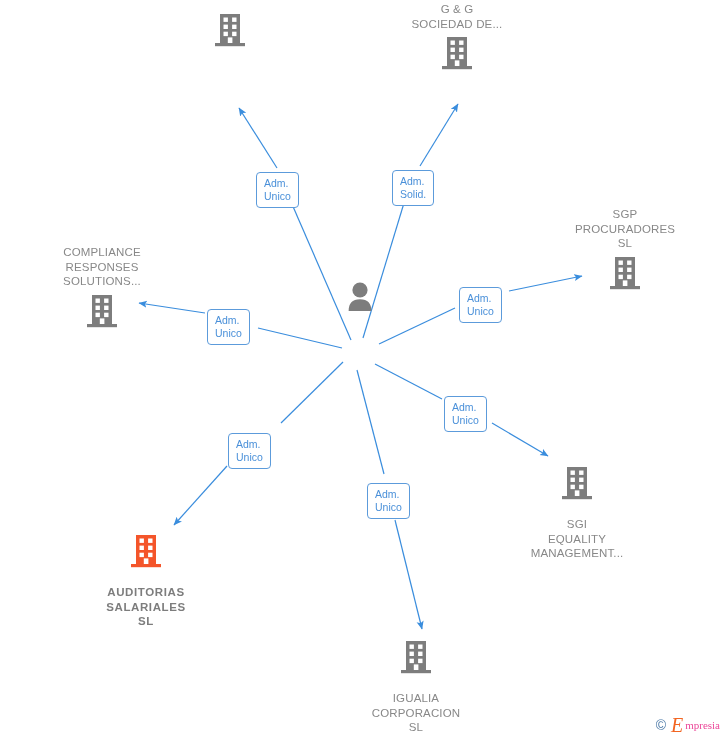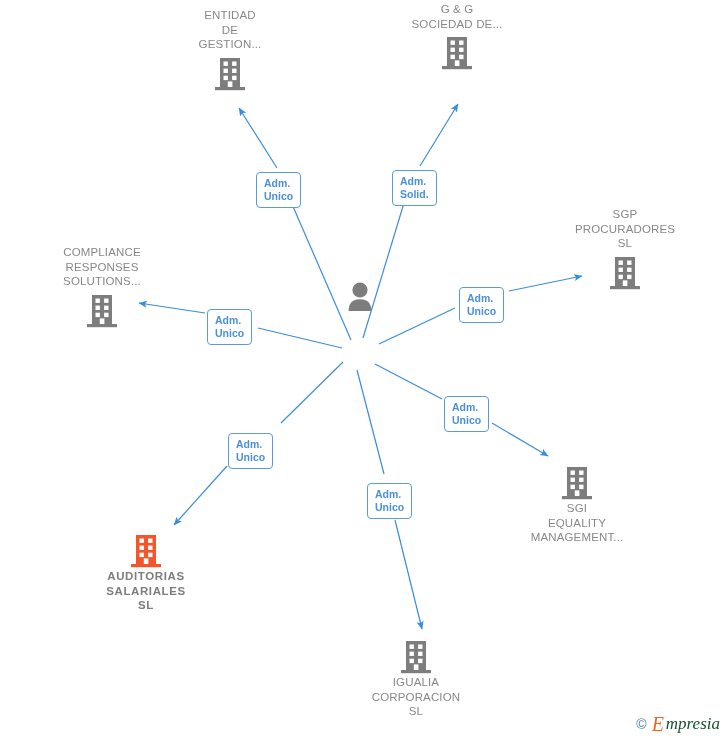--- a/index.html
+++ b/index.html
@@ -44,38 +44,37 @@
     color: #7d7d7d;
     font-weight: bold;
     letter-spacing: 0.6px;
   }
   .node-icon {
     width: 34px;
     height: 36px;
     display: block;
   }
   .node.label-top .node-icon { margin-top: 4px; }
-  .node.label-bottom .node-label { margin-top: 0; }
+  .node.label-bottom .node-label { margin-top: 16px; }
   .person-icon {
     width: 32px;
     height: 30px;
   }
   .edge-label {
     position: absolute;
     border: 1px solid #5c9bdb;
     border-radius: 4px;
     background: #ffffff;
     color: #4a90d9;
     font-size: 10.5px;
     line-height: 13px;
     padding: 4px 7px 4px 7px;
     text-align: left;
     white-space: pre-line;
     box-sizing: border-box;
-    font-weight: bold;
   }
   #watermark {
     position: absolute;
     right: 8px;
     bottom: 6px;
     display: flex;
     align-items: center;
     gap: 5px;
     font-size: 15px;
     color: #37679b;
@@ -85,24 +84,23 @@
     font-size: 14px;
   }
   .wm-e {
     color: #f26522;
     font-family: "Liberation Serif", serif;
     font-style: italic;
     font-size: 20px;
     line-height: 18px;
   }
   .wm-rest {
-    color: #14532d;
+    color: #ec4899;
     font-family: "Liberation Serif", serif;
-    font-style: italic;
-    font-size: 17px;
+    font-size: 11px;
     margin-left: -3px;
   }
 </style>
 </head>
 <body>
 
 <div id="canvas">
 
   <svg id="edges" viewBox="0 0 728 740" xmlns="http://www.w3.org/2000/svg">
     <defs>
@@ -141,23 +139,20 @@
       <line x1="395" y1="520" x2="422" y2="629" stroke="#3a8ddd" stroke-width="1.2" marker-end="url(#arrowhead)"></line>
     </g>
 
     <g>
       <line x1="375" y1="364" x2="442" y2="399" stroke="#3a8ddd" stroke-width="1.2"></line>
       <line x1="492" y1="423" x2="548" y2="456" stroke="#3a8ddd" stroke-width="1.2" marker-end="url(#arrowhead)"></line>
     </g>
   </svg>
 
   <div class="node label-top" style="left:230px; top:8px;">
-    <div class="node-label">ENTIDAD
-DE
-GESTION...</div>
     <svg class="node-icon" viewBox="0 0 34 36">
       <rect x="7" y="2" width="20" height="29" fill="#7d7d7d"></rect>
       <rect x="2" y="31" width="30" height="3.2" fill="#7d7d7d"></rect>
       <rect x="10.5" y="5.5" width="4.4" height="4.4" fill="#ffffff"></rect>
       <rect x="19.1" y="5.5" width="4.4" height="4.4" fill="#ffffff"></rect>
       <rect x="10.5" y="12.6" width="4.4" height="4.4" fill="#ffffff"></rect>
       <rect x="19.1" y="12.6" width="4.4" height="4.4" fill="#ffffff"></rect>
       <rect x="10.5" y="19.7" width="4.4" height="4.4" fill="#ffffff"></rect>
       <rect x="19.1" y="19.7" width="4.4" height="4.4" fill="#ffffff"></rect>
       <rect x="14.8" y="25.4" width="4.6" height="5.6" fill="#ffffff"></rect>

